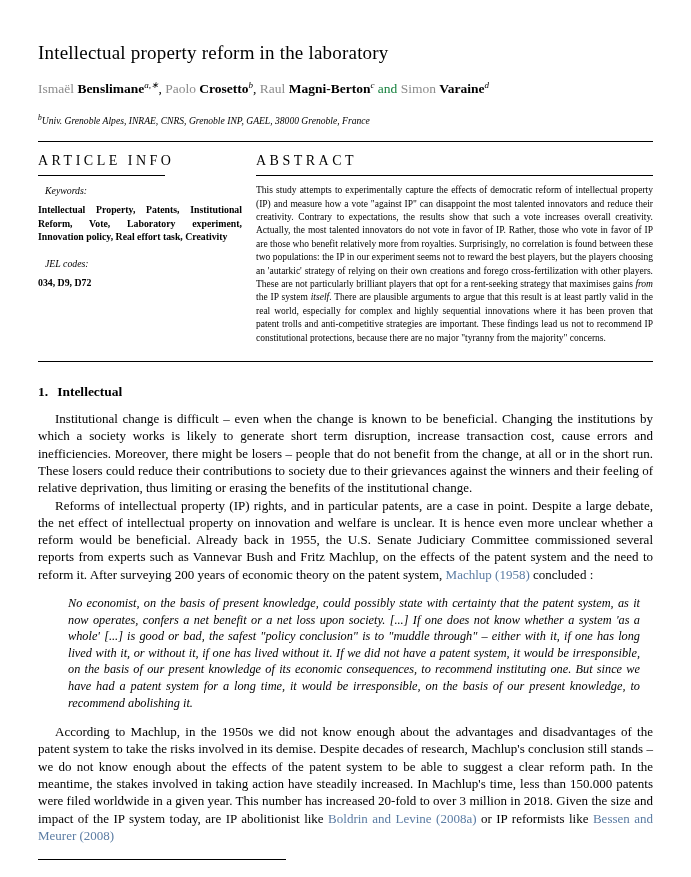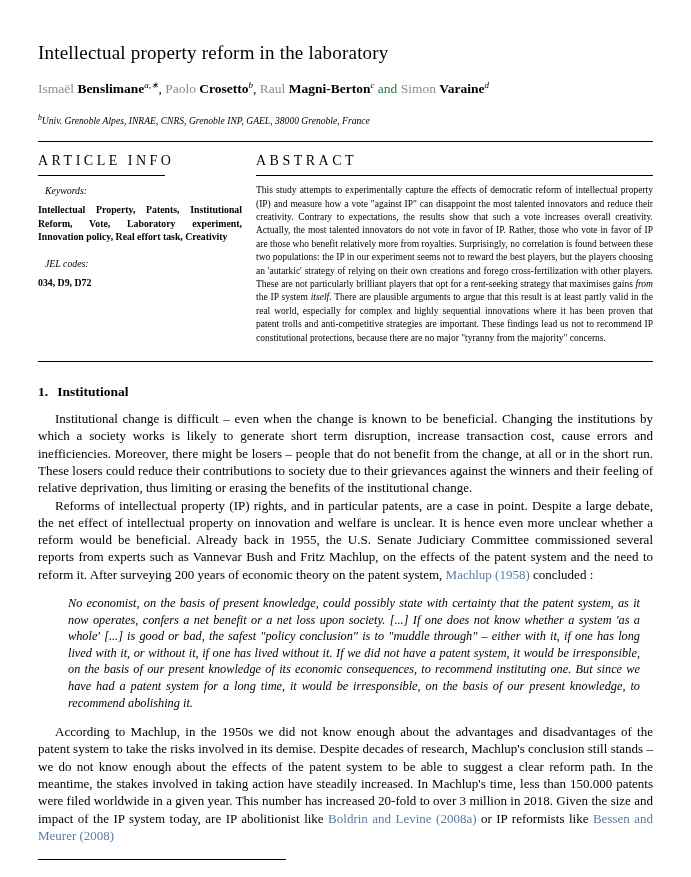--- a/index.html
+++ b/index.html
@@ -136,21 +136,21 @@
       <p class="info-label">JEL codes:</p>
       <p class="info-text">034, D9, D72</p>
     </div>
     <div class="abstract-col">
       <h2 class="col-head">ABSTRACT</h2>
       <hr class="head-rule-long">
       <p class="abstract-text"><span>This study attempts to experimentally capture the effects of democratic reform of intellectual property (IP) and measure how a vote "against IP" can disappoint the most talented innovators and reduce their creativity. Contrary to expectations, the results show that such a vote increases overall creativity. Actually, the most talented innovators do not vote in favor of IP. Rather, those who vote in favor of IP are those who benefit relatively more from royalties. Surprisingly, no correlation is found between these two populations: the IP in our experiment seems not to reward the best players, but the players choosing an 'autarkic' strategy of relying on their own creations and forego cross-fertilization with other players. These are not particularly brilliant players that opt for a rent-seeking strategy that maximises gains </span><span class="it">from</span><span> the IP system </span><span class="it">itself</span><span>. There are plausible arguments to argue that this result is at least partly valid in the real world, especially for complex and highly sequential innovations where it has been proven that patent trolls and anti-competitive strategies are important. These findings lead us not to recommend IP constitutional protections, because there are no major "tyranny from the majority" concerns.</span></p>
     </div>
   </div>
 
-  <h2 class="section-head"><span class="num">1.</span><span>Institutional</span></h2>
+  <h2 class="section-head"><span class="num">1.</span><span>Intellectual</span></h2>
 
   <p class="body-par">Institutional change is difficult – even when the change is known to be beneficial. Changing the institutions by which a society works is likely to generate short term disruption, increase transaction cost, cause errors and inefficiencies. Moreover, there might be losers – people that do not benefit from the change, at all or in the short run. These losers could reduce their contributions to society due to their grievances against the winners and their feeling of relative deprivation, thus limiting or erasing the benefits of the institutional change.</p>
 
   <p class="body-par"><span>Reforms of intellectual property (IP) rights, and in particular patents, are a case in point. Despite a large debate, the net effect of intellectual property on innovation and welfare is unclear. It is hence even more unclear whether a reform would be beneficial. Already back in 1955, the U.S. Senate Judiciary Committee commissioned several reports from experts such as Vannevar Bush and Fritz Machlup, on the effects of the patent system and the need to reform it. After surveying 200 years of economic theory on the patent system, </span><span class="cite">Machlup (1958)</span><span> concluded :</span></p>
 
   <p class="quote">No economist, on the basis of present knowledge, could possibly state with certainty that the patent system, as it now operates, confers a net benefit or a net loss upon society. [...] If one does not know whether a system 'as a whole' [...] is good or bad, the safest "policy conclusion" is to "muddle through" – either with it, if one has long lived with it, or without it, if one has lived without it. If we did not have a patent system, it would be irresponsible, on the basis of our present knowledge of its economic consequences, to recommend instituting one. But since we have had a patent system for a long time, it would be irresponsible, on the basis of our present knowledge, to recommend abolishing it.</p>
 
   <p class="body-par"><span>According to Machlup, in the 1950s we did not know enough about the advantages and disadvantages of the patent system to take the risks involved in its demise. Despite decades of research, Machlup's conclusion still stands – we do not know enough about the effects of the patent system to be able to suggest a clear reform path. In the meantime, the stakes involved in taking action have steadily increased. In Machlup's time, less than 150.000 patents were filed worldwide in a given year. This number has increased 20-fold to over 3 million in 2018. Given the size and impact of the IP system today, are IP abolitionist like </span><span class="cite">Boldrin and Levine (2008a)</span><span> or IP reformists like </span><span class="cite">Bessen and Meurer (2008)</span></p>
 
   <div class="footnote">

